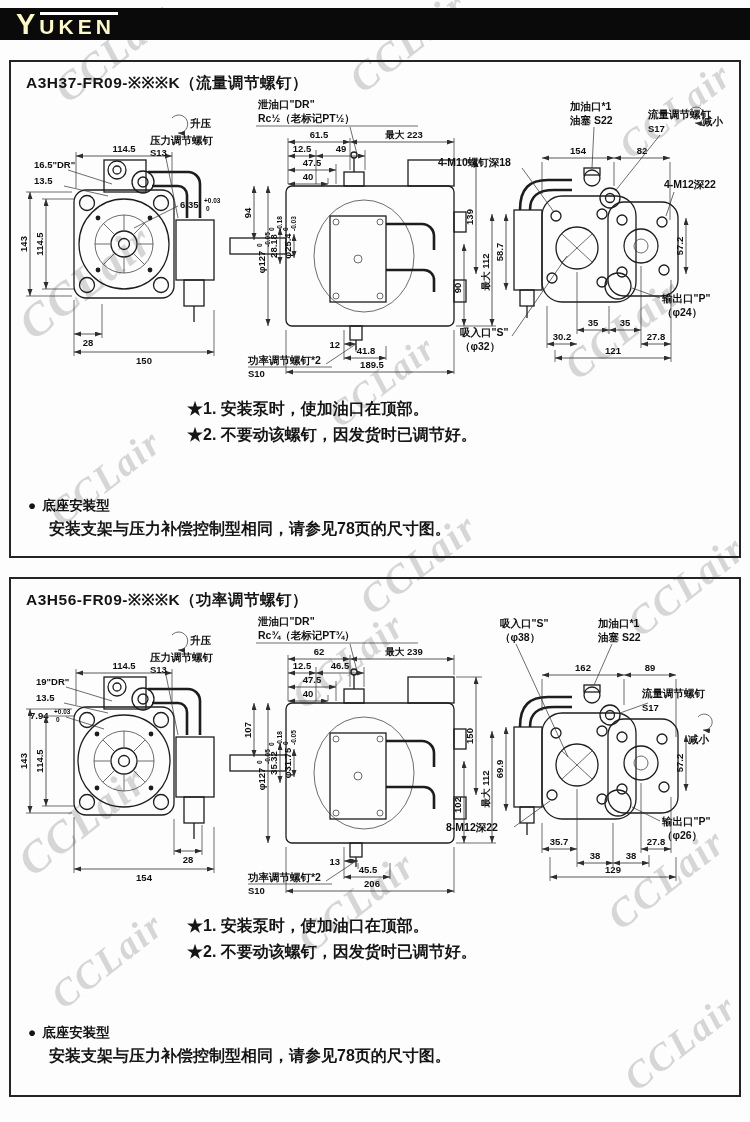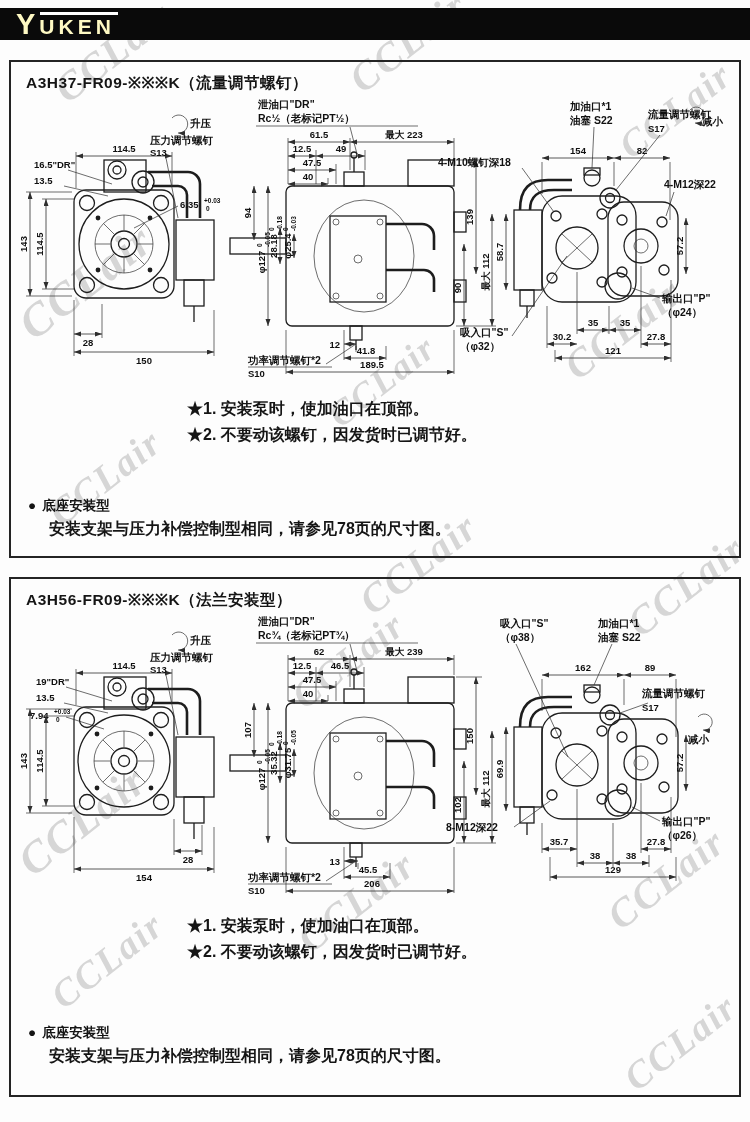--- a/index.html
+++ b/index.html
@@ -333,21 +333,21 @@
 
   <div class="base">
     <div class="base-title">
       <span class="bullet">●</span><span>底座安装型</span>
     </div>
     <div class="base-text">安装支架与压力补偿控制型相同，请参见78页的尺寸图。</div>
   </div>
 </section>
 
 <section class="panel panel2">
-  <h2 class="ptitle">A3H56-FR09-※※※K（法兰安装型）</h2>
+  <h2 class="ptitle">A3H56-FR09-※※※K（功率调节螺钉）</h2>
 
   <svg width="724" height="300" viewBox="0 0 718 300">
     <defs>
       <marker id="ar2" orient="auto-start-reverse" markerUnits="userSpaceOnUse" markerWidth="8" markerHeight="6" refX="7" refY="2.5">
         <path d="M0,0 L7,2.5 L0,5 z" fill="#2e2e2e"></path>
       </marker>
     </defs>
 
     <g>
       <rect class="ln" x="60" y="96" width="100" height="108" rx="12"></rect>

